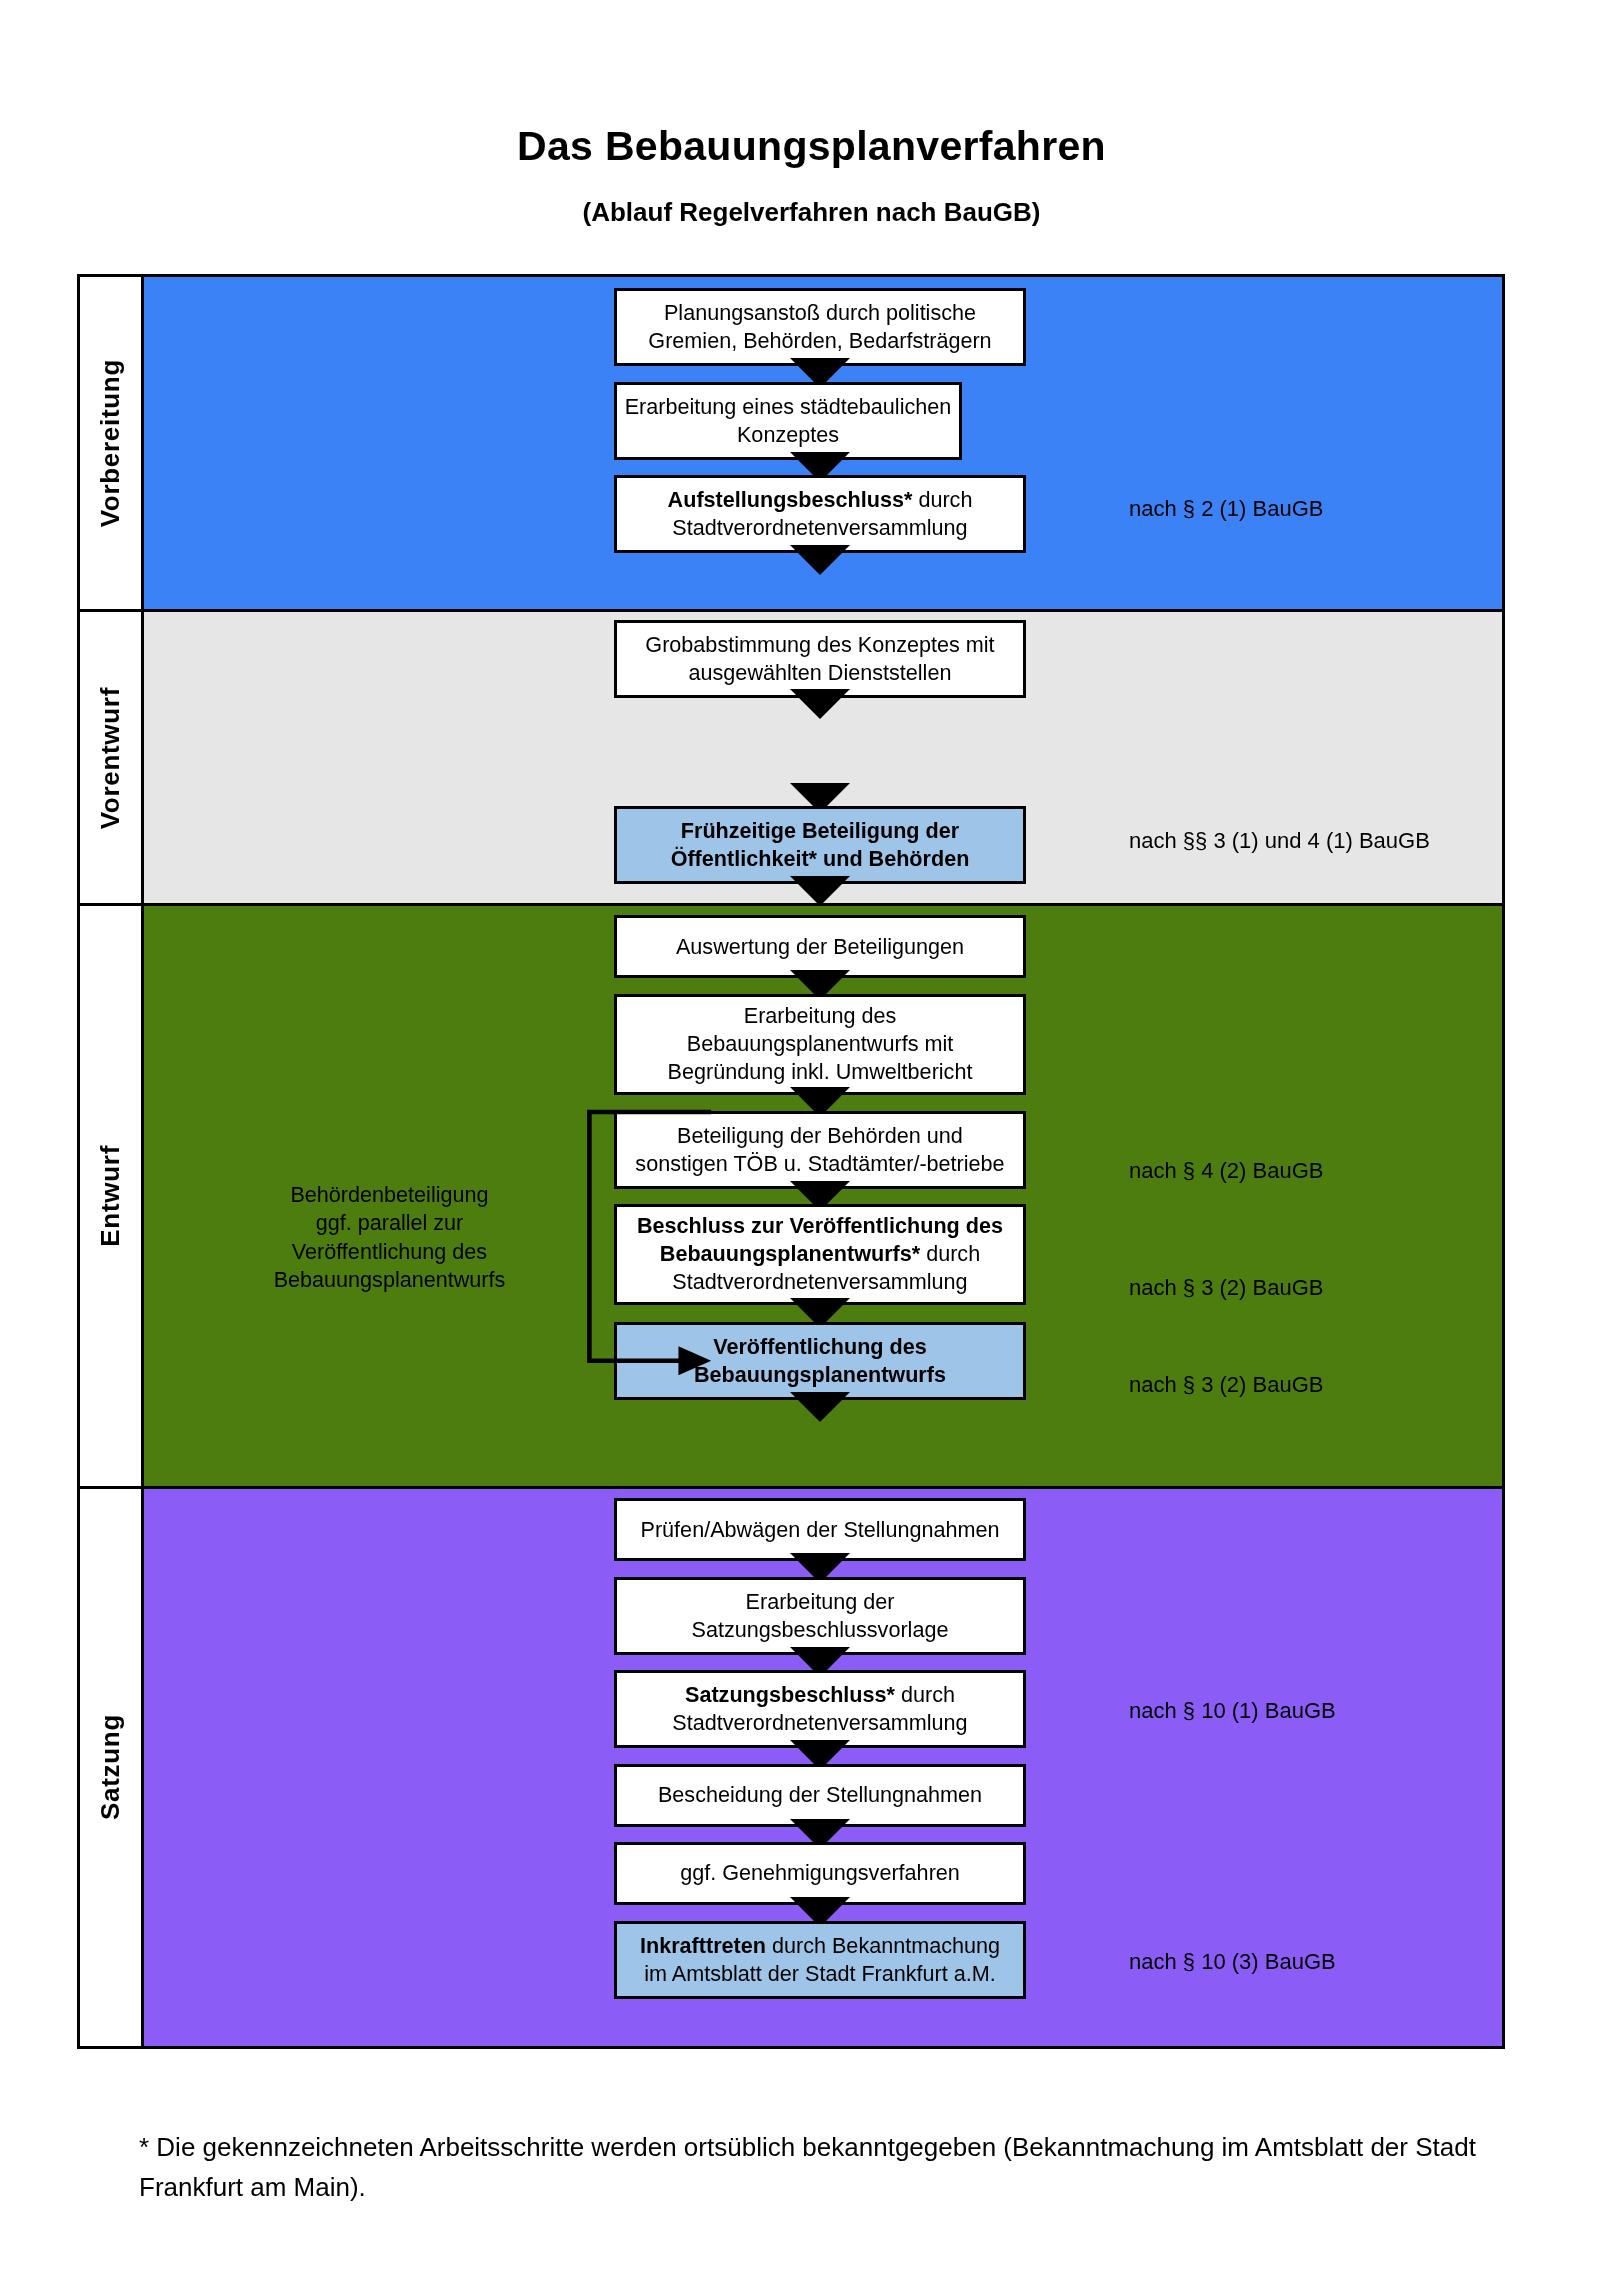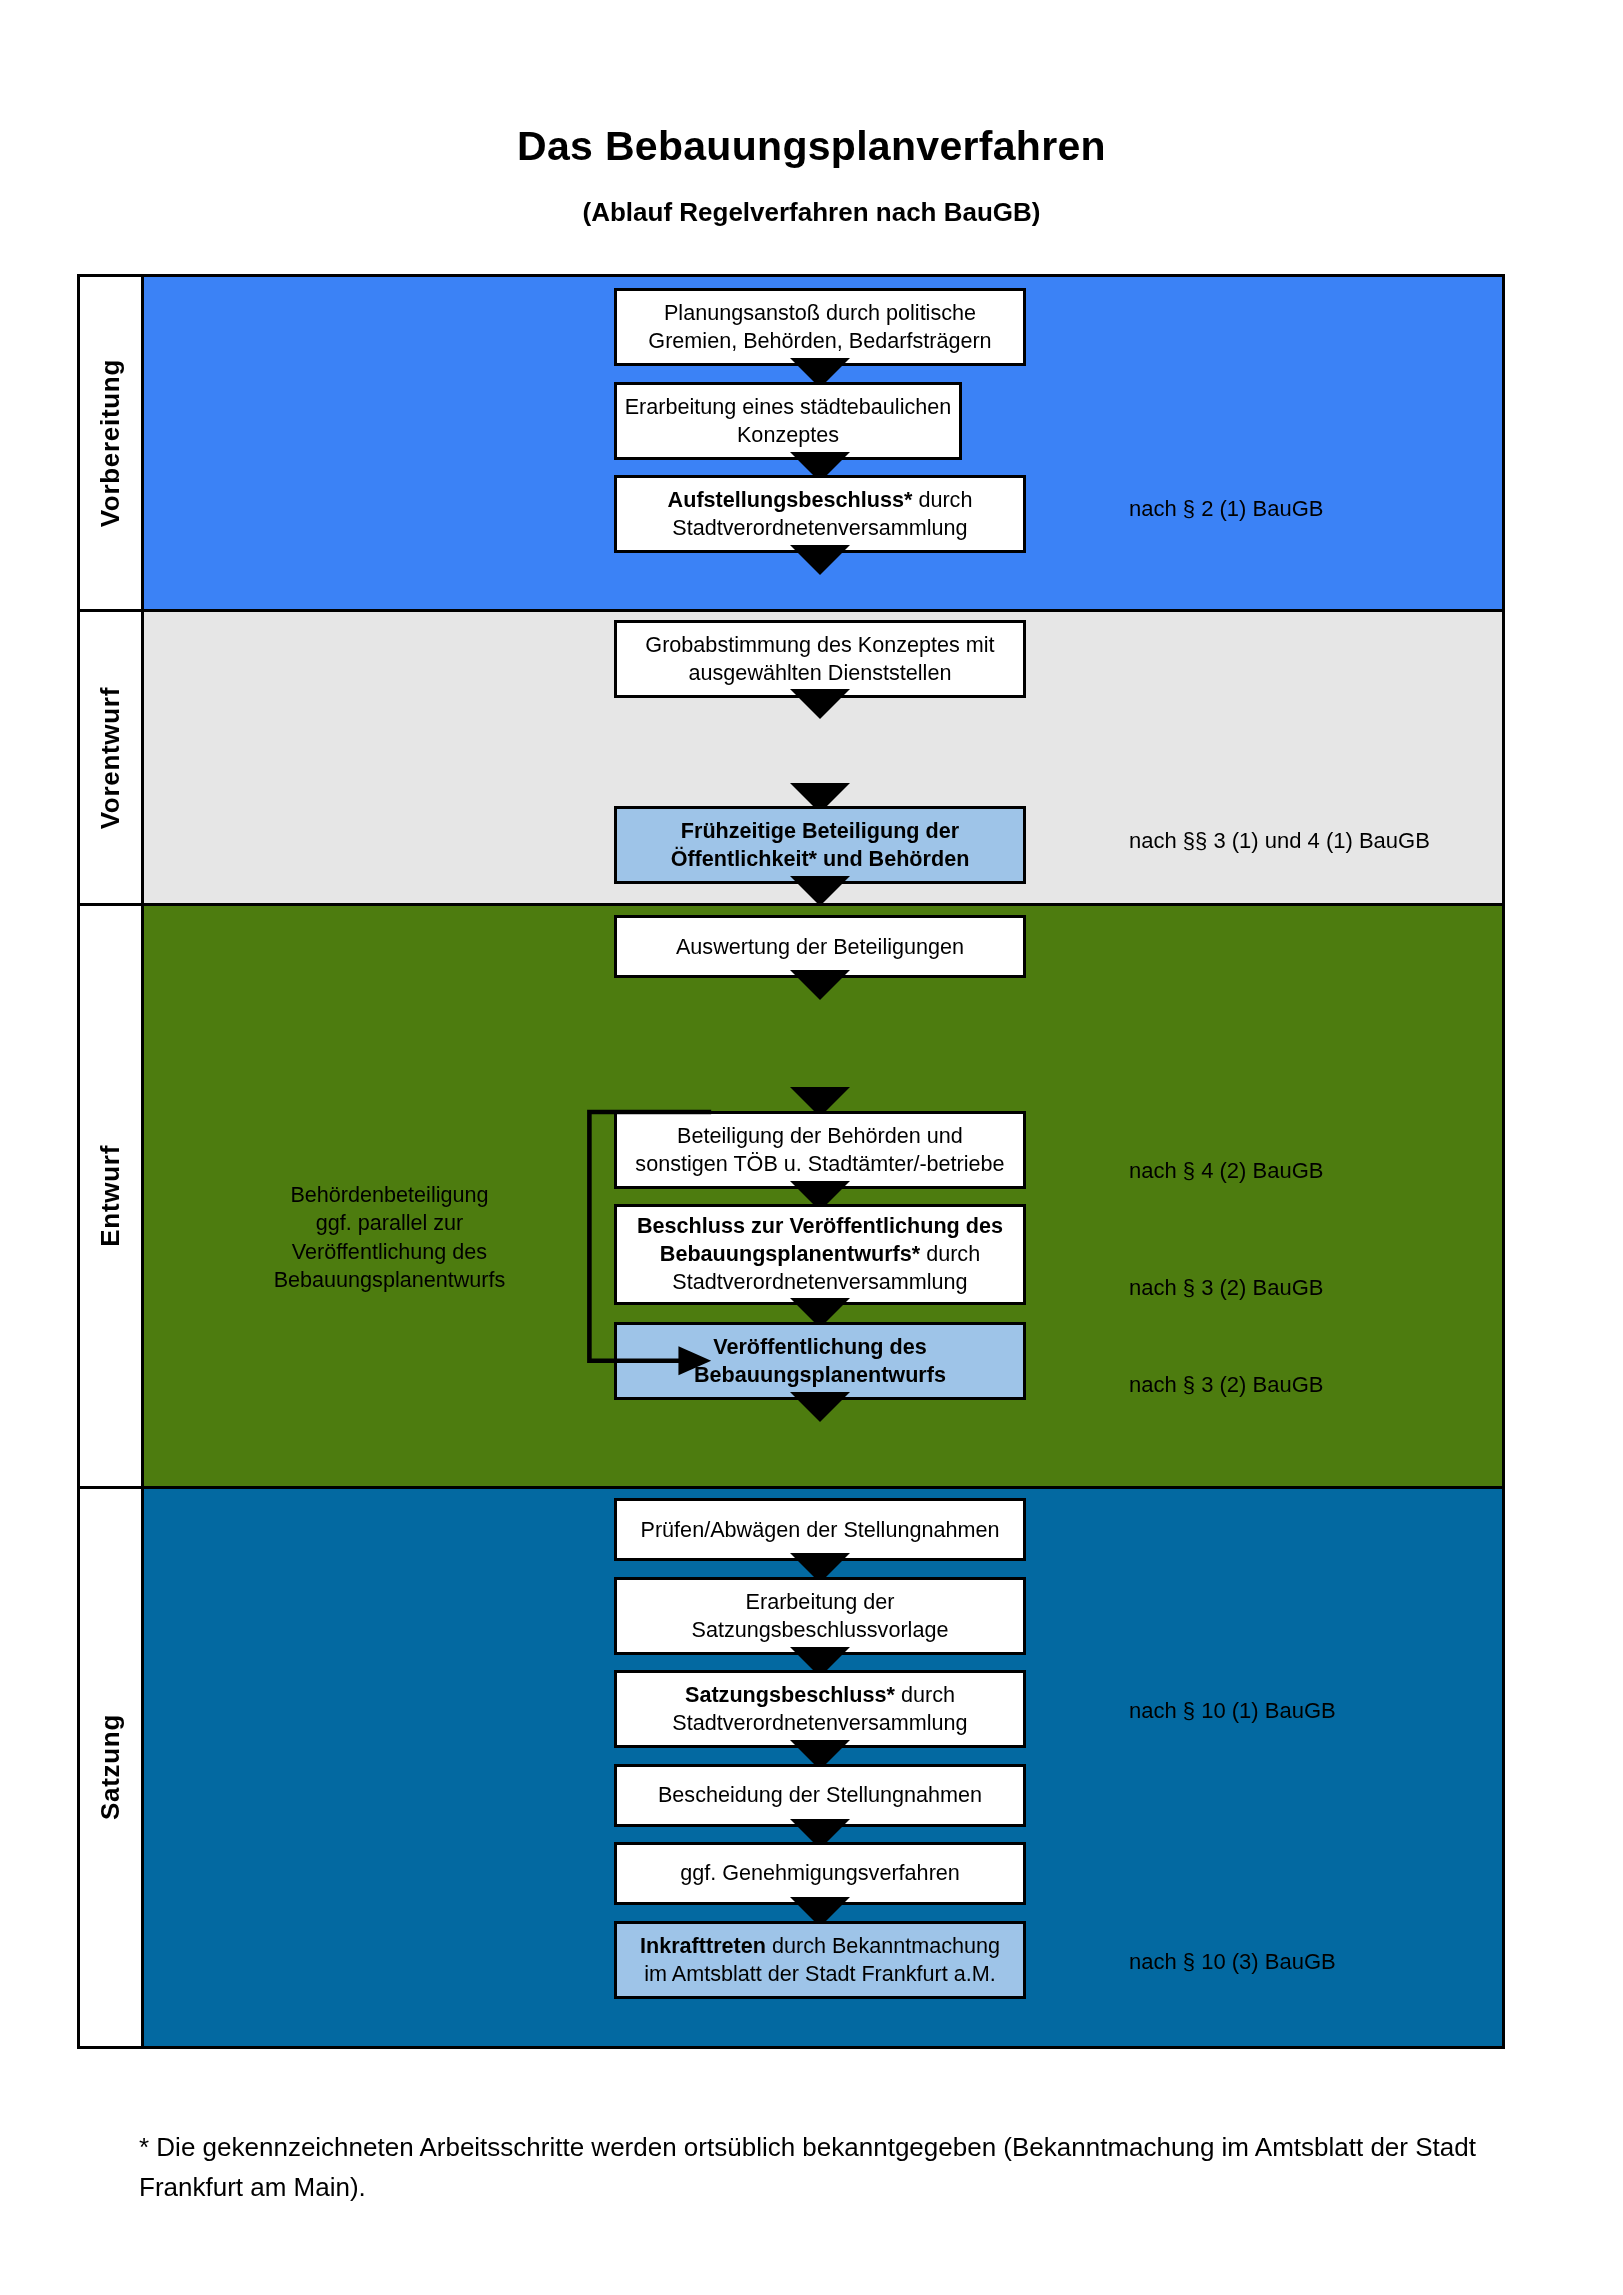--- a/index.html
+++ b/index.html
@@ -221,20 +221,27 @@
     </div>
     <div class="phase-body" style="background:#4d7c0f;">
 
       <div class="flow-box" style="left:470px; top:9.2px; width:412px; height:63px;">
         <div>
           <span>Auswertung der Beteiligungen</span>
         </div>
       </div>
       <div class="down-arrow" style="left:646px; top:64px;"></div>
 
+      <div class="flow-box" style="left:470px; top:88px; width:412px; height:101px;">
+        <div>
+          <span>Erarbeitung des</span><br>
+          <span>Bebauungsplanentwurfs mit</span><br>
+          <span>Begründung inkl. Umweltbericht</span>
+        </div>
+      </div>
       <div class="down-arrow" style="left:646px; top:181px;"></div>
 
       <div class="flow-box" style="left:470px; top:205px; width:412px; height:78px;">
         <div>
           <span>Beteiligung der Behörden und</span><br>
           <span>sonstigen TÖB u. Stadtämter/-betriebe</span>
         </div>
       </div>
       <div class="down-arrow" style="left:646px; top:275px;"></div>
 
@@ -270,21 +277,21 @@
       <div class="legal-ref" style="left:985px; top:252px;">nach § 4 (2) BauGB</div>
       <div class="legal-ref" style="left:985px; top:369px;">nach § 3 (2) BauGB</div>
       <div class="legal-ref" style="left:985px; top:466px;">nach § 3 (2) BauGB</div>
     </div>
   </div>
 
   <div class="phase-row" style="height:558px;">
     <div class="phase-label-cell">
       <span class="phase-label-text">Satzung</span>
     </div>
-    <div class="phase-body" style="background:#0369a1;">
+    <div class="phase-body" style="background:#8b5cf6;">
 
       <div class="flow-box" style="left:470px; top:9.2px; width:412px; height:63px;">
         <div>
           <span>Prüfen/Abwägen der Stellungnahmen</span>
         </div>
       </div>
       <div class="down-arrow" style="left:646px; top:64px;"></div>
 
       <div class="flow-box" style="left:470px; top:88px; width:412px; height:78px;">
         <div>

